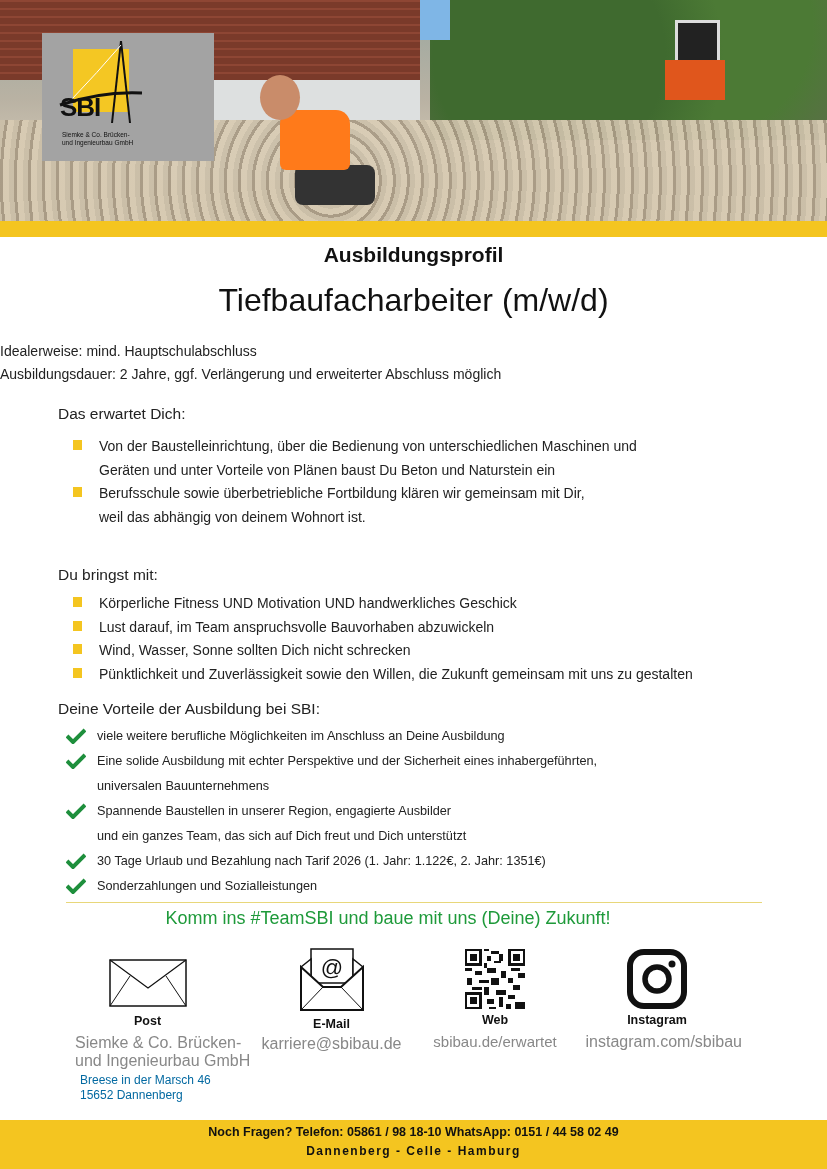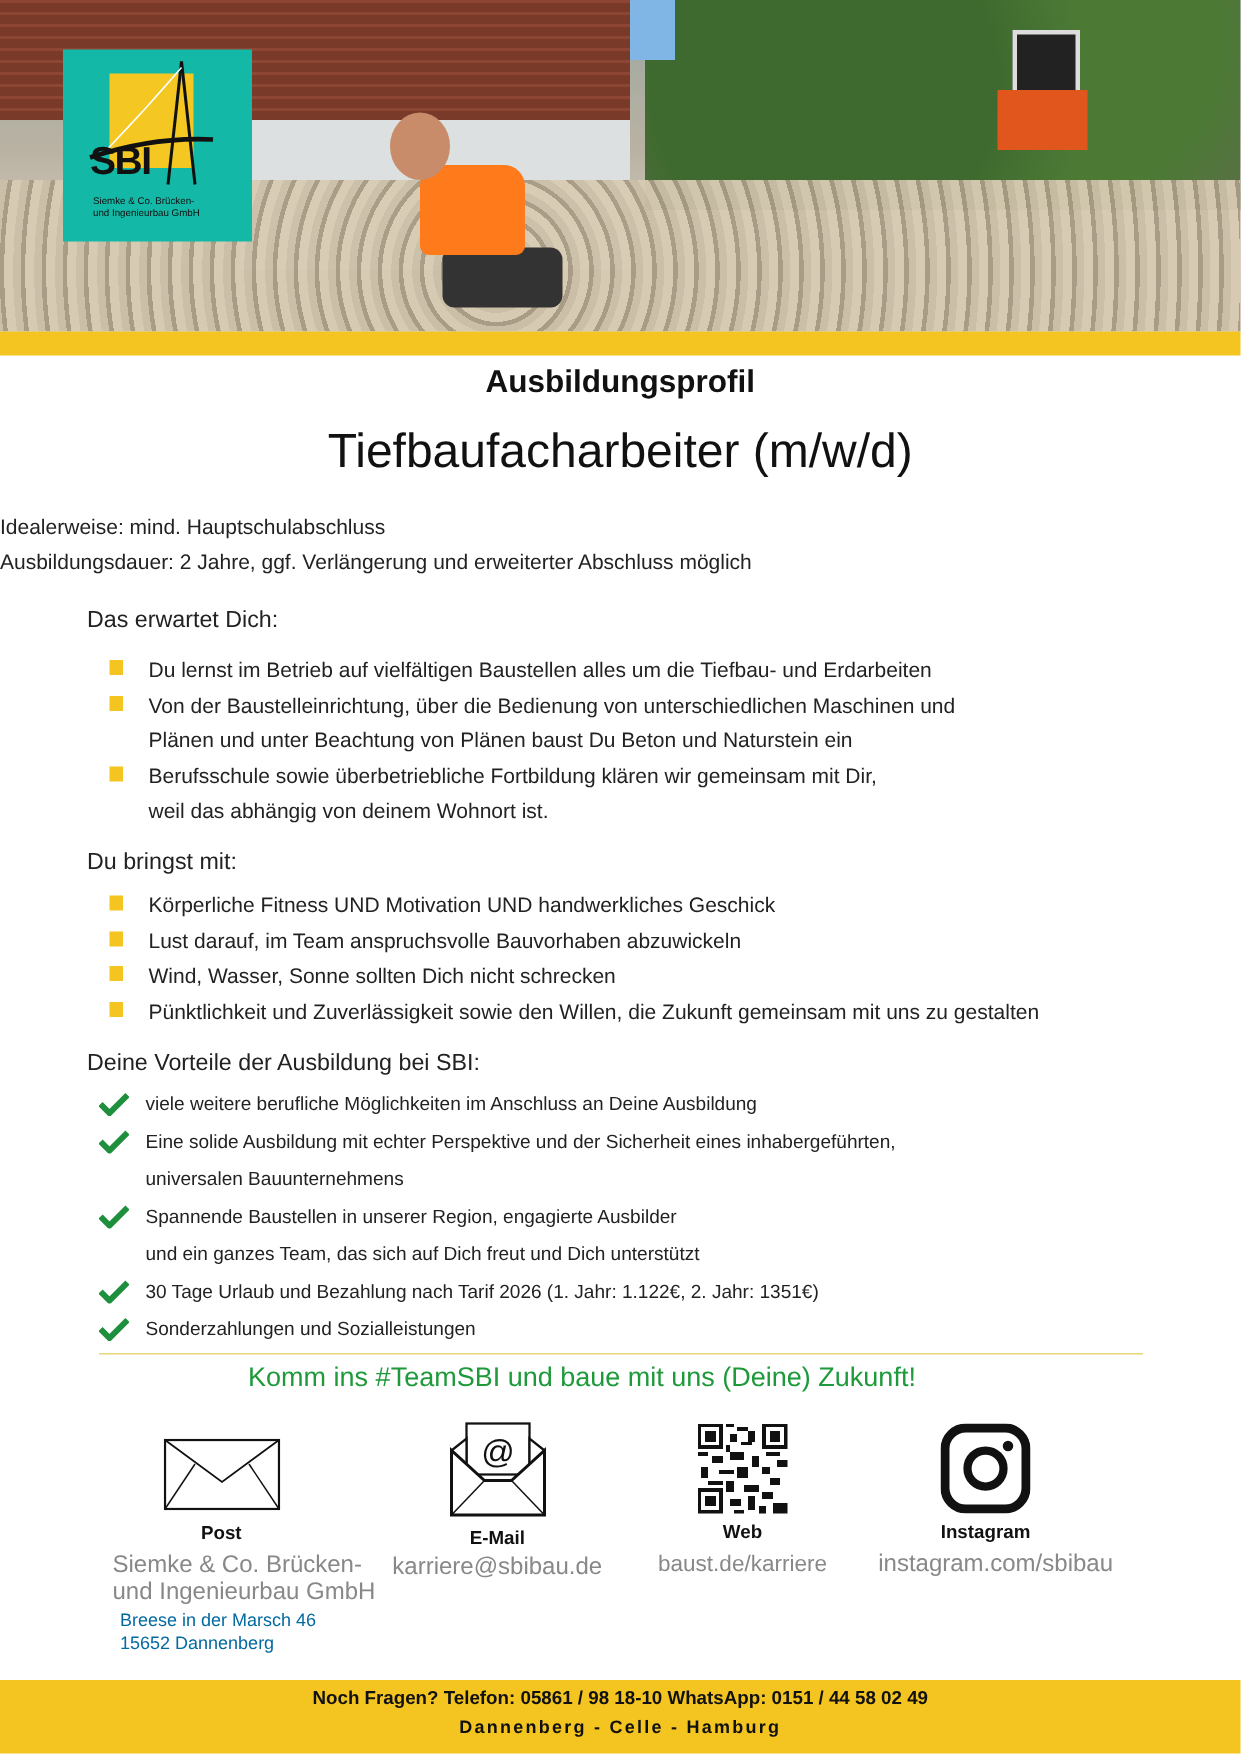--- a/index.html
+++ b/index.html
@@ -16,21 +16,21 @@
                              radial-gradient(circle at 70% 20%, #4c7a35 0 35%, transparent 55%), #5b6e48; }
   .hero .ground { position: absolute; left: 0; top: 120px; width: 827px; height: 101px;
                   background: repeating-radial-gradient(circle at 40% 60%, #d8cbb3 0 6px, #a89a84 6px 9px, #cbbfa8 9px 14px); opacity: .95; }
   .hero .worker { position: absolute; left: 255px; top: 70px; width: 150px; height: 140px; }
   .hero .worker .shirt { position: absolute; left: 25px; top: 40px; width: 70px; height: 60px; background: #ff7a1a; border-radius: 14px 14px 6px 6px; }
   .hero .worker .head { position: absolute; left: 5px; top: 5px; width: 40px; height: 45px; background: #c98c6a; border-radius: 50%; }
   .hero .worker .legs { position: absolute; left: 40px; top: 95px; width: 80px; height: 40px; background: #333; border-radius: 8px; }
   .hero .loader { position: absolute; left: 655px; top: 20px; width: 70px; height: 80px; }
   .hero .loader .body { position: absolute; left: 10px; top: 40px; width: 60px; height: 40px; background: #e0561c; }
   .hero .loader .cab { position: absolute; left: 20px; top: 0; width: 45px; height: 45px; background: #222; border: 3px solid #ddd; box-sizing: border-box; }
-  .logo { position: absolute; left: 42px; top: 33px; width: 126px; height: 128px; background: #14b8a6; }
+  .logo { position: absolute; left: 42px; top: 33px; width: 126px; height: 128px; background: #a3a3a3; padding-left: 46px; }
   .logo .sq { position: absolute; left: 31px; top: 16px; width: 56px; height: 63px; background: #f4c723; }
   .logo svg { position: absolute; left: 0; top: 0; }
   .logo .sbi { position: absolute; left: 18px; top: 59px; font-weight: bold; font-size: 26px; letter-spacing: -1px; color: #111; }
   .logo .sub { position: absolute; left: 20px; top: 98px; font-size: 6.5px; line-height: 8px; color: #111; }
   .yellow-bar { position: absolute; left: 0; top: 221px; width: 827px; height: 16px; background: #f4c520; }
 
   .subtitle { position: absolute; left: 0; width: 827px; top: 243px; text-align: center; font-weight: bold; font-size: 21px; }
   .title { position: absolute; left: 0; width: 827px; top: 282px; text-align: center; font-size: 32px; }
   .req { position: absolute; left: 0; width: 800px; font-size: 14px; color: #222; }
 
@@ -91,26 +91,22 @@
 
 <div class="subtitle">Ausbildungsprofil</div>
 <div class="title">Tiefbaufacharbeiter (m/w/d)</div>
 <div class="req" style="top:343px;">Idealerweise: mind. Hauptschulabschluss</div>
 <div class="req" style="top:366px;">Ausbildungsdauer: 2 Jahre, ggf. Verlängerung und erweiterter Abschluss möglich</div>
 
 <div class="h2" style="top:405px;">Das erwartet Dich:</div>
 <ul class="sq-list" style="top:435px;">
   <li>
       <span class="bullet"></span>
-      <div>Du lernst im Betrieb auf vielfältigen Baustellen alles um die Tiefbau- und Erdarbeiten</div>
-    </li>
-  <li>
-      <span class="bullet"></span>
       <div>Von der Baustelleinrichtung, über die Bedienung von unterschiedlichen Maschinen und</div>
-      <div>Plänen und unter Beachtung von Plänen baust Du Beton und Naturstein ein</div>
+      <div>Geräten und unter Vorteile von Plänen baust Du Beton und Naturstein ein</div>
     </li>
   <li>
       <span class="bullet"></span>
       <div>Berufsschule sowie überbetriebliche Fortbildung klären wir gemeinsam mit Dir,</div>
       <div>weil das abhängig von deinem Wohnort ist.</div>
     </li>
 </ul>
 
 <div class="h2" style="top:566px;">Du bringst mit:</div>
 <ul class="sq-list" style="top:592px;">
@@ -237,21 +233,21 @@
         <rect x="20" y="15" width="3" height="2"></rect>
       <rect x="9" y="21" width="3" height="2"></rect>
         <rect x="14" y="20" width="2" height="4"></rect>
         <rect x="18" y="19" width="3" height="2"></rect>
         <rect x="21" y="22" width="4" height="3"></rect>
       <rect x="10" y="24" width="3" height="1"></rect>
         <rect x="17" y="23" width="2" height="2"></rect>
     </g>
   </svg>
   <div class="label">Web</div>
-  <div class="val" style="margin-top:6px; font-size:15px;">baust.de/karriere</div>
+  <div class="val" style="margin-top:6px; font-size:15px;">sbibau.de/erwartet</div>
 </div>
 
 <div class="contact" style="left:572px; width:170px;">
   <svg width="60" height="60" style="margin-top:4px;">
     <rect x="3" y="3" width="54" height="54" rx="14" fill="none" stroke="#111" stroke-width="6"></rect>
     <circle cx="30" cy="30" r="12" fill="none" stroke="#111" stroke-width="5.5"></circle>
     <circle cx="45" cy="15" r="3.5" fill="#111"></circle>
   </svg>
   <div class="label">Instagram</div>
   <div class="val" style="margin-top:6px;text-align:right;">instagram.com/sbibau</div>

